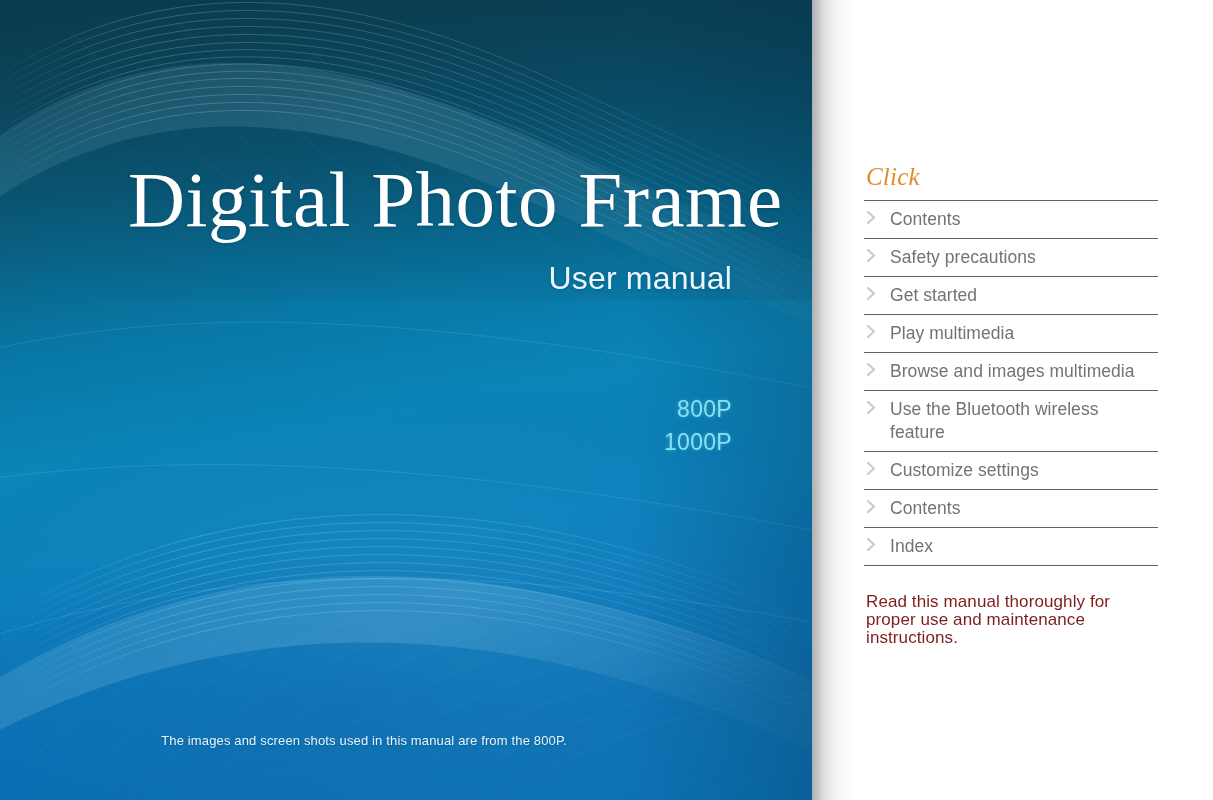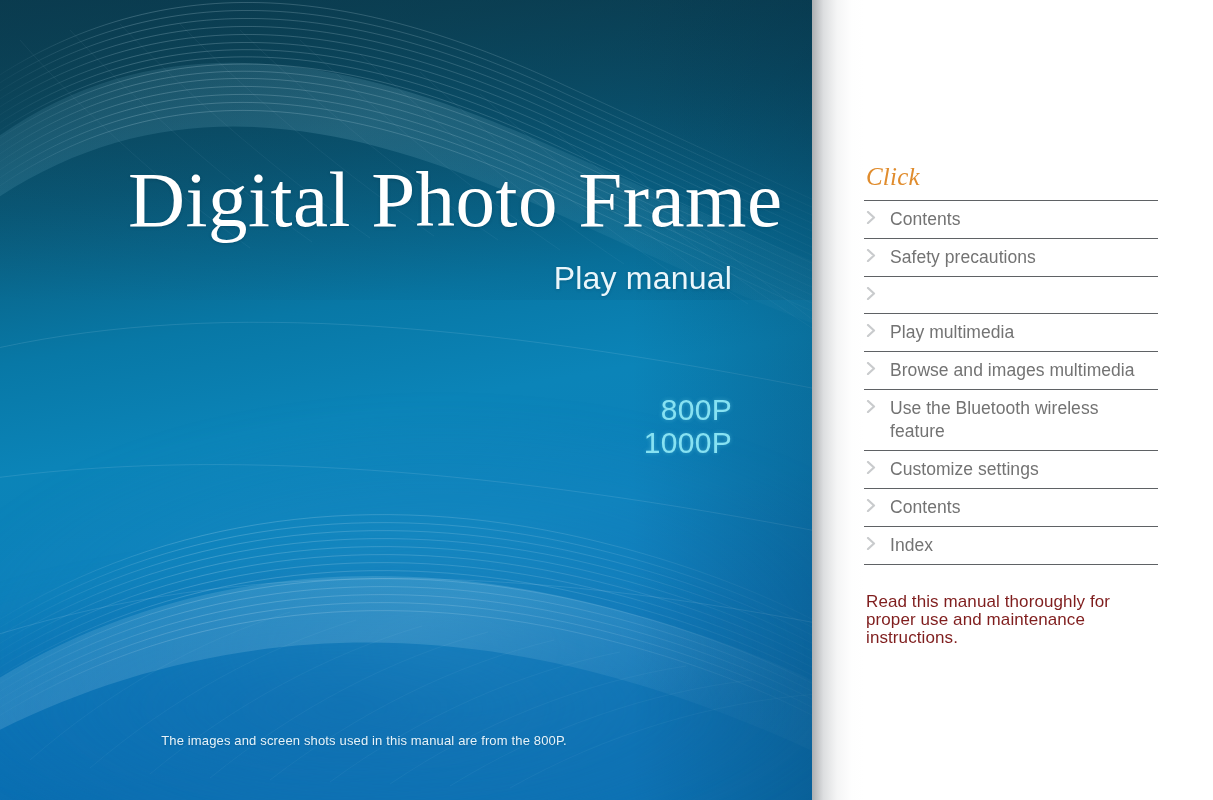--- a/index.html
+++ b/index.html
@@ -124,21 +124,21 @@
   .cover-models {
     position: absolute;
     left: 128px;
     top: 393px;
     width: 604px;
     text-align: right;
     line-height: 33px;
   }
   .cover-models .model {
     display: block;
-    font-size: 30px;
+    font-size: 23px;
     font-weight: 400;
     color: #87e2f2;
     letter-spacing: 0.3px;
     text-shadow: 0 0 4px rgba(140,235,250,0.35);
   }
   .cover-note {
     position: absolute;
     left: 0;
     top: 733px;
     width: 812px;
@@ -334,21 +334,21 @@
         <path d="M -20,352 C 200,300 460,318 832,392"></path>
         <path d="M -20,480 C 220,446 500,470 832,534"></path>
         <path d="M -20,640 C 210,566 470,556 832,626"></path>
       </g>
     </svg>
 
     <div class="cover-vignette-right"></div>
 
     <div class="cover-title">Digital Photo Frame</div>
 
-    <div class="cover-subtitle">Play manual</div>
+    <div class="cover-subtitle">User manual</div>
 
     <div class="cover-models">
       <span class="model">800P</span>
       <span class="model">1000P</span>
     </div>
 
     <div class="cover-note">The images and screen shots used in this manual are from the 800P.</div>
   </div>
 
   <div class="seam"></div>
@@ -376,20 +376,21 @@
         </span>
         <span class="index-link">Safety precautions</span>
       </li>
 
       <li class="index-item">
         <span class="chev">
           <svg viewBox="0 0 11 13" width="11" height="13">
               <path d="M2 1 L8 6.5 L2 12" fill="none" stroke="currentColor" stroke-width="2.2" stroke-linecap="round" stroke-linejoin="round"></path>
             </svg>
         </span>
+        <span class="index-link">Get started</span>
       </li>
 
       <li class="index-item">
         <span class="chev">
           <svg viewBox="0 0 11 13" width="11" height="13">
               <path d="M2 1 L8 6.5 L2 12" fill="none" stroke="currentColor" stroke-width="2.2" stroke-linecap="round" stroke-linejoin="round"></path>
             </svg>
         </span>
         <span class="index-link">Play multimedia</span>
       </li>

